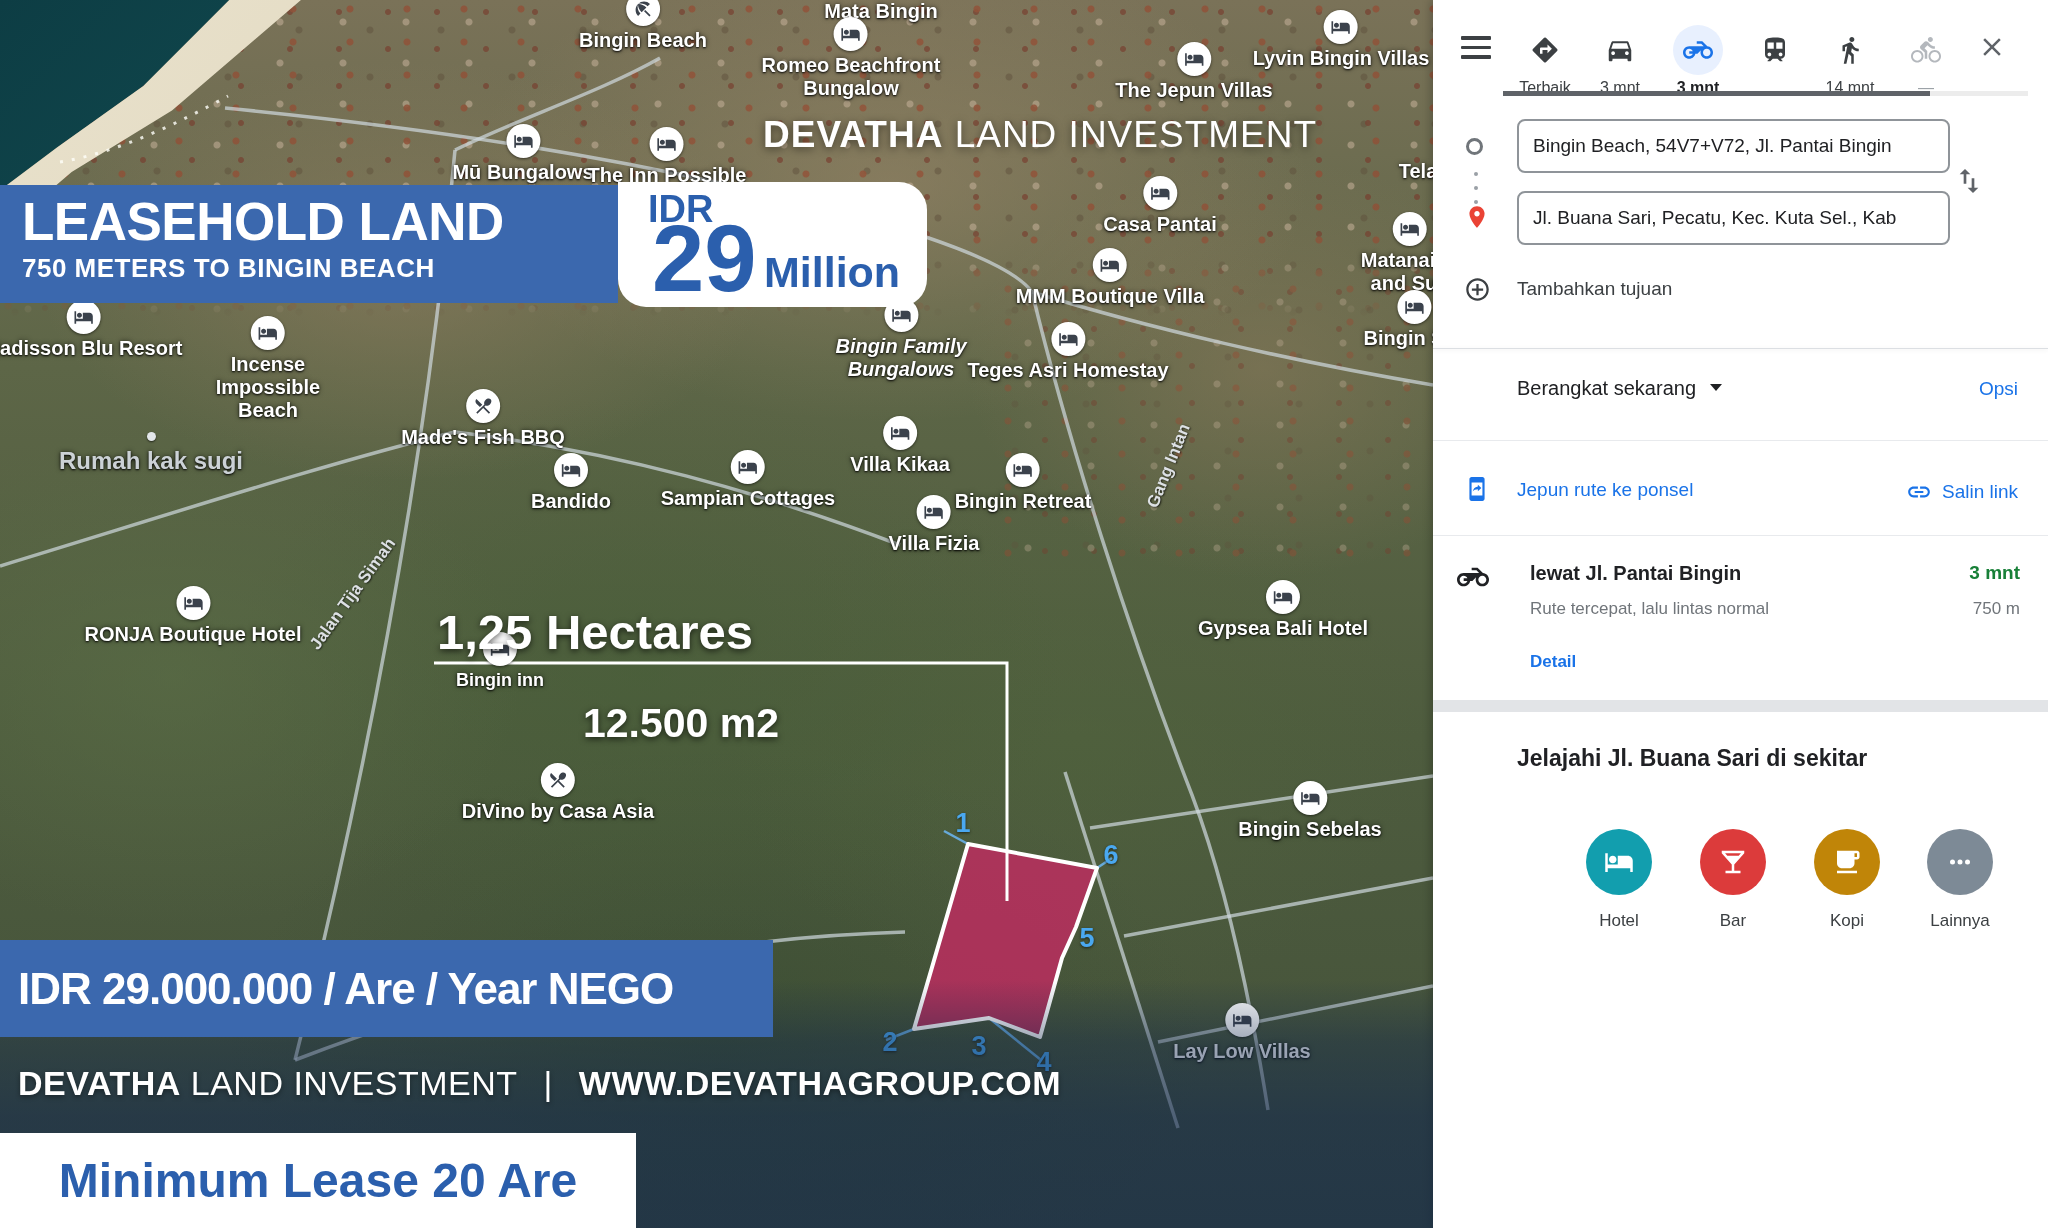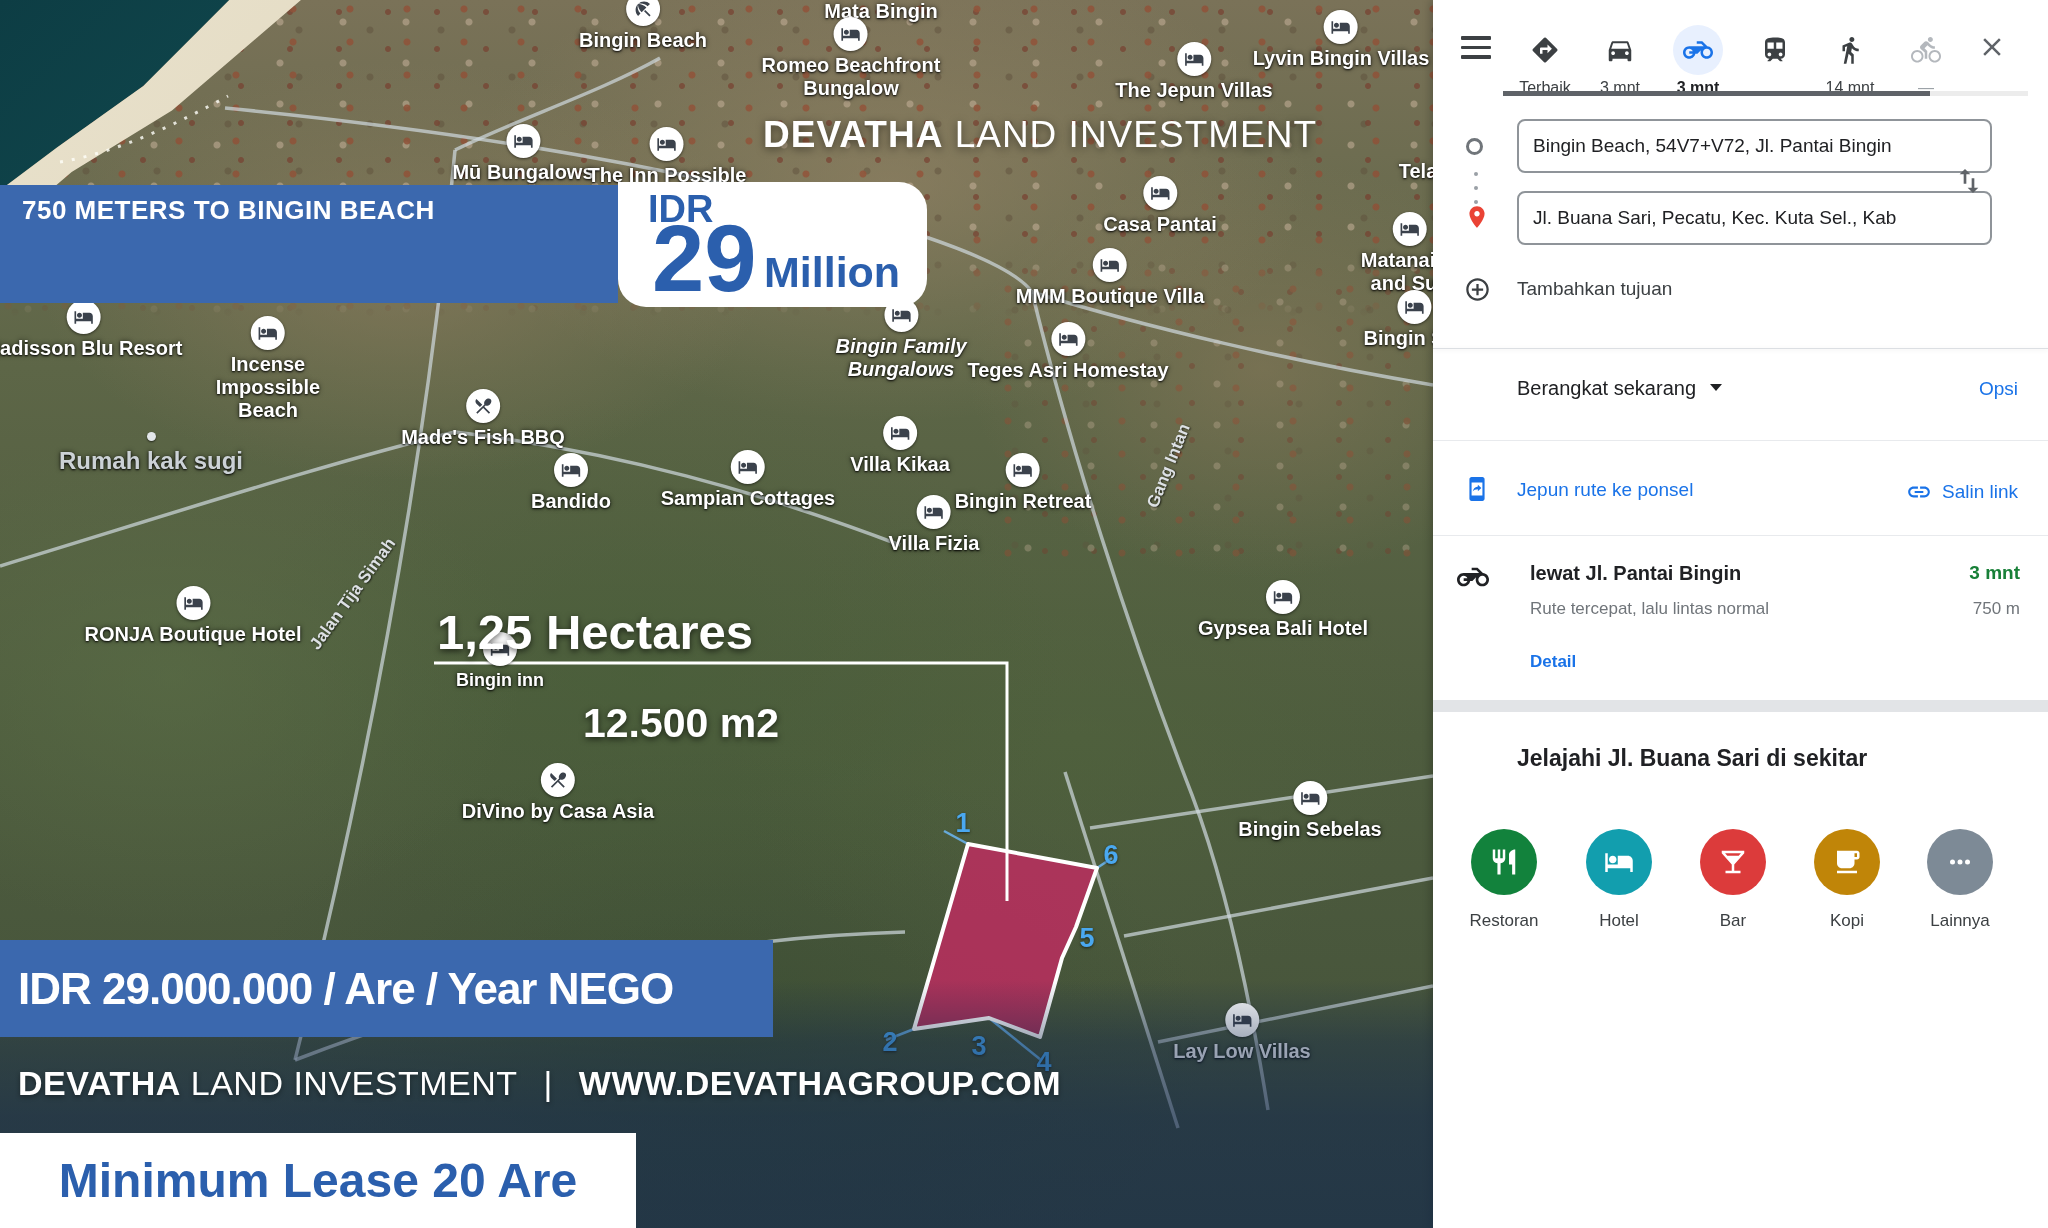--- a/index.html
+++ b/index.html
@@ -105,21 +105,21 @@
   #close-btn { position:absolute; left:544px; top:32px; width:34px; height:34px; cursor:pointer; }
   #close-btn svg { width:30px; height:30px; fill:#5f6368; }
   #mode-scroll { position:absolute; left:70px; top:91px; width:525px; height:5px; background:#ececec; }
   #mode-scroll div { width:427px; height:5px; background:#5f6368; }
 
   .way-ic { position:absolute; left:33px; }
   #origin-circle { top:138px; width:17px; height:17px; border:3px solid #70757a; border-radius:50%; background:#fff; }
   .vdot { position:absolute; left:41px; width:4px; height:4px; border-radius:50%; background:#9aa0a6; }
   #dest-pin { top:204px; left:31px; width:26px; height:26px; }
   #dest-pin svg { width:26px; height:26px; fill:#ea4335; }
-  .input-wrap { position:absolute; left:84px; width:475px; height:54px; }
+  .input-wrap { position:absolute; left:84px; width:433px; height:54px; }
   .input-wrap input { width:100%; height:100%; border:2px solid #8f9499; border-radius:8px;
     font-family:"Liberation Sans",sans-serif; font-size:19px; color:#202124; padding:0 14px; outline:none; background:#fff; }
   .input-wrap .fade { position:absolute; right:3px; top:3px; bottom:3px; width:46px; border-radius:0 6px 6px 0;
     background:linear-gradient(90deg, rgba(255,255,255,0), #fff 80%); pointer-events:none; }
   #swap { position:absolute; left:520px; top:165px; width:32px; height:32px; cursor:pointer; }
   #swap svg { width:32px; height:32px; fill:#5f6368; }
   #add-dest { position:absolute; left:0; top:264px; width:615px; height:52px; cursor:pointer; }
   #add-dest svg { position:absolute; left:31px; top:12px; width:27px; height:27px; fill:#3c4043; }
   #add-dest span { position:absolute; left:84px; top:14px; font-size:19px; color:#3c4043; }
   .div1 { position:absolute; left:0; width:615px; height:1px; background:#dcdfe3; box-shadow:0 1px 4px rgba(0,0,0,.12); }
@@ -418,20 +418,21 @@
         <div class="vertex" style="left: 1087px; top: 938px;">5</div>
         <div class="vertex" style="left: 1111px; top: 855px;">6</div>
       </div>
 
     <div id="dark-strip"></div>
 
     <div id="watermark" class="ad">
       <span class="b">DEVATHA</span><span class="l"> LAND INVESTMENT</span>
     </div>
     <div id="headline" class="ad">
+      <div class="t1">LEASEHOLD LAND</div>
       <div class="t2">750 METERS TO BINGIN BEACH</div>
     </div>
     <div id="pricebox" class="ad">
       <div class="cur">IDR</div>
       <div class="amt">29</div>
       <div class="unit">Million</div>
     </div>
     <div id="area" class="ad">
       <div class="h">1,25 Hectares</div>
       <div class="m">12.500 m2</div>
@@ -567,28 +568,20 @@
       <div class="dur">3 mnt</div>
       <div class="desc">Rute tercepat, lalu lintas normal</div>
       <div class="dist">750 m</div>
       <div class="detail">Detail</div>
     </div>
 
     <div id="thickdiv"></div>
 
     <div id="explore-h">Jelajahi Jl. Buana Sari di sekitar</div>
 
-    <div class="cat" style="left:15px">
-      <div class="circ" style="background: rgb(18, 130, 60);">
-          <svg viewBox="0 0 24 24">
-            <path d="M11 9H9V2H7v7H5V2H3v7c0 2.12 1.66 3.84 3.75 3.97V22h2.5v-9.03C11.34 12.84 13 11.12 13 9V2h-2v7zm5-3v8h2.5v8H21V2c-2.76 0-5 2.24-5 4z"></path>
-          </svg>
-        </div>
-      <div class="clbl">Restoran</div>
-    </div>
     <div class="cat" style="left:130px">
       <div class="circ" style="background: rgb(18, 158, 174);">
           <svg viewBox="0 0 24 24">
             <path d="M7 13c1.66 0 3-1.34 3-3S8.66 7 7 7s-3 1.34-3 3 1.34 3 3 3zm12-6h-8v7H3V5H1v15h2v-3h18v3h2v-9c0-2.21-1.79-4-4-4z"></path>
           </svg>
         </div>
       <div class="clbl">Hotel</div>
     </div>
     <div class="cat" style="left:244px">
       <div class="circ" style="background: rgb(220, 59, 59);">

